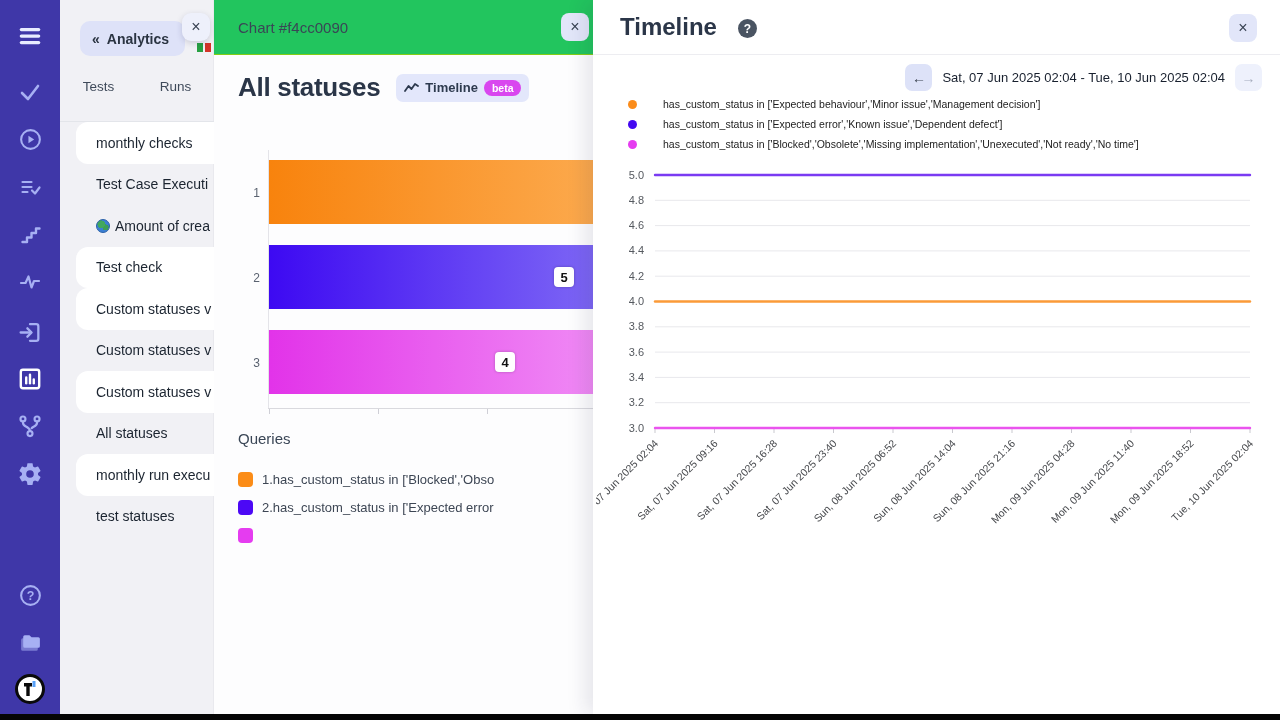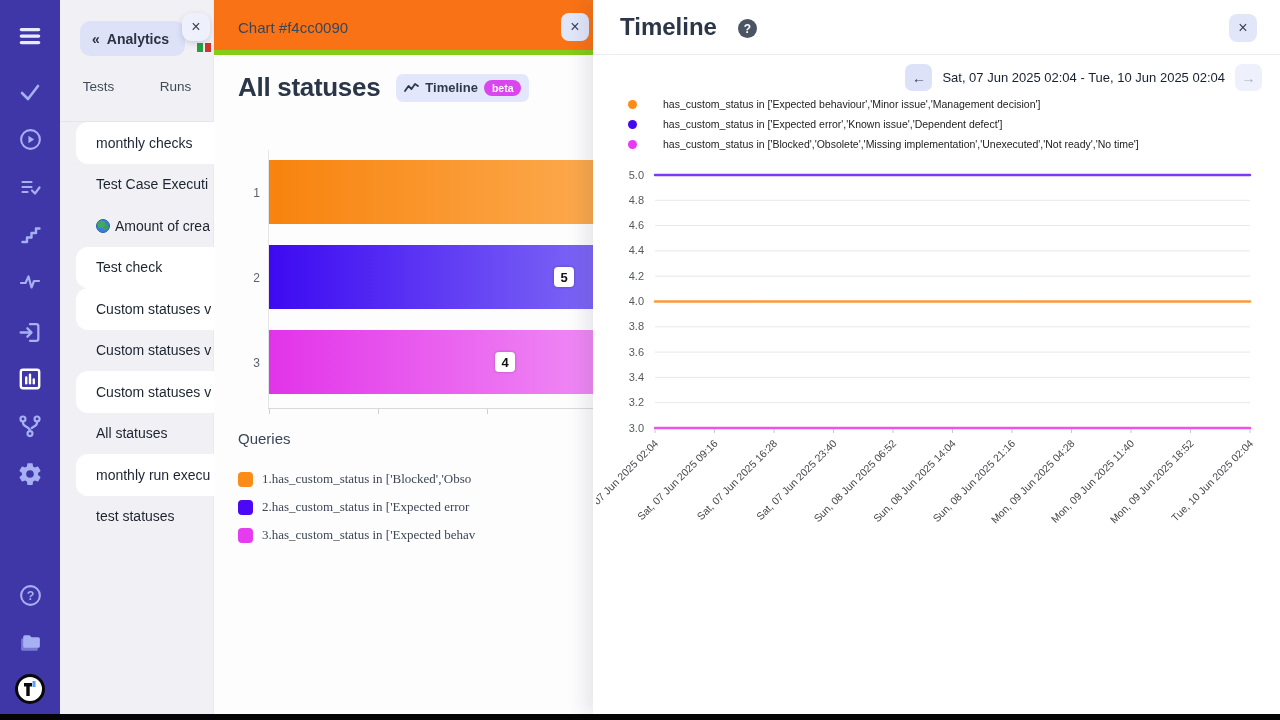--- a/index.html
+++ b/index.html
@@ -25,21 +25,21 @@
   .drawer-list { position:absolute; left:0; top:122px; width:154px; }
   .drawer-row { position:relative; height:41.5px; display:flex; align-items:center; padding-left:36px; font-size:14px; color:#1b2430; white-space:nowrap; overflow:hidden; cursor:pointer; }
   .drawer-row.card { background:#fff; border-radius:12px 0 0 12px; margin-left:16px; padding-left:20px; }
   .globe { display:inline-block; width:14px; height:14px; border-radius:50%; margin-right:5px; flex:0 0 auto;
     background:radial-gradient(circle at 35% 35%, #41a85f 0 34%, transparent 35%),
                radial-gradient(circle at 72% 62%, #3c9e57 0 26%, transparent 27%),
                #3b7fd4; border:1px solid #2d62a8; }
 
   
   .chart-panel { position:absolute; left:214px; top:0; width:379px; height:714px; background:#fdfdfe; z-index:20; }
-  .cp-header { position:absolute; left:0; top:0; width:379px; height:55px; background:#f97316; border-bottom:5px solid #84cc16; }
+  .cp-header { position:absolute; left:0; top:0; width:379px; height:55px; background:#22c55e; border-bottom:1px solid #84cc16; }
   .cp-header-title { position:absolute; left:24px; top:19px; font-size:15px; color:#3a4656; }
   .icon-btn { width:28px; height:28px; background:#e2e6f9; border-radius:8px; display:flex; align-items:center; justify-content:center; font-size:16px; color:#3a4454; cursor:pointer; }
   .cp-close { position:absolute; right:4px; top:13px; }
   .cp-title-row { position:absolute; left:24px; top:72px; display:flex; align-items:center; gap:16px; }
   .cp-title { font-size:26px; font-weight:800; letter-spacing:-.3px; color:#2b3648; }
   .timeline-chip { height:28px; background:#e3e7fb; border-radius:7px; display:flex; align-items:center; gap:6px; padding:0 8px; cursor:pointer; }
   .timeline-chip .chip-label { font-size:13px; font-weight:700; color:#2d3a4e; }
   .beta-pill { background:#d946ef; color:#fff; font-size:10.5px; font-weight:700; border-radius:9px; padding:2px 8px; }
 
   .barchart { position:absolute; left:0; top:140px; width:379px; height:285px; overflow:hidden; }
@@ -47,21 +47,21 @@
   .bc-xaxis { position:absolute; left:54px; top:268px; width:325px; height:1px; background:#d9d9de; }
   .bc-tick { position:absolute; top:269px; width:1px; height:5px; background:#cfcfd6; }
   .bc-cat { position:absolute; left:0; width:46px; text-align:right; font-size:12px; color:#5a6270; }
   .bc-bar { position:absolute; left:55px; height:64px; cursor:pointer; }
   .bc-chip { position:absolute; width:20px; height:20px; background:#fff; border-radius:4px; box-shadow:0 0 3px rgba(0,0,0,.25); display:flex; align-items:center; justify-content:center; font-size:13px; font-weight:700; color:#111; }
 
   .queries { position:absolute; left:24px; top:430px; width:355px; overflow:hidden; }
   .queries-title { font-size:15px; color:#3a4656; margin-bottom:18px; }
   .query-row { display:flex; align-items:center; gap:9px; height:28px; white-space:nowrap; }
   .query-dot { width:15px; height:15px; border-radius:4px; flex:0 0 auto; }
-  .query-text { font-family:Liberation Serif, serif; font-size:13px; color:#3d4654; }
+  .query-text { font-family:Liberation Sans, sans-serif; font-size:13px; color:#3d4654; }
 
   
   .timeline-panel { position:absolute; left:593px; top:0; width:687px; height:714px; background:#fff; z-index:25; box-shadow:-8px 0 18px rgba(30,30,70,.10); }
   .tp-header { position:absolute; left:0; top:0; width:687px; height:55px; border-bottom:1px solid #ededf1; background:#fff; }
   .tp-title { position:absolute; left:27px; top:13px; font-size:24px; font-weight:800; color:#2b3648; }
   .help-badge { position:absolute; left:145px; top:19px; width:19px; height:19px; border-radius:50%; background:#4a5462; color:#fff; font-size:12px; font-weight:700; display:flex; align-items:center; justify-content:center; cursor:pointer; }
   .tp-close { position:absolute; right:23px; top:14px; }
   .date-nav { position:absolute; right:18px; top:64px; display:flex; align-items:center; gap:10px; }
   .nav-arrow { width:27px; height:27px; border-radius:7px; display:flex; align-items:center; justify-content:center; font-size:14px; cursor:pointer; }
   .nav-prev { background:#dde2f8; color:#3b4350; }
@@ -267,21 +267,20 @@
           <div class="query-row">
             <span class="query-dot" style="background: rgb(251, 140, 23);"></span>
             <span class="query-text">1.has_custom_status in ['Blocked','Obso</span>
           </div>
           <div class="query-row">
             <span class="query-dot" style="background: rgb(76, 8, 245);"></span>
             <span class="query-text">2.has_custom_status in ['Expected error</span>
           </div>
           <div class="query-row">
             <span class="query-dot" style="background: rgb(229, 60, 240);"></span>
-            <span class="query-text">3.has_custom_status in ['Expected behav</span>
           </div>
         </div>
     </div>
   </section>
 
   <section class="timeline-panel">
     <div class="tp-header">
       <span class="tp-title">Timeline</span>
       <span class="help-badge">?</span>
       <div class="icon-btn tp-close">

